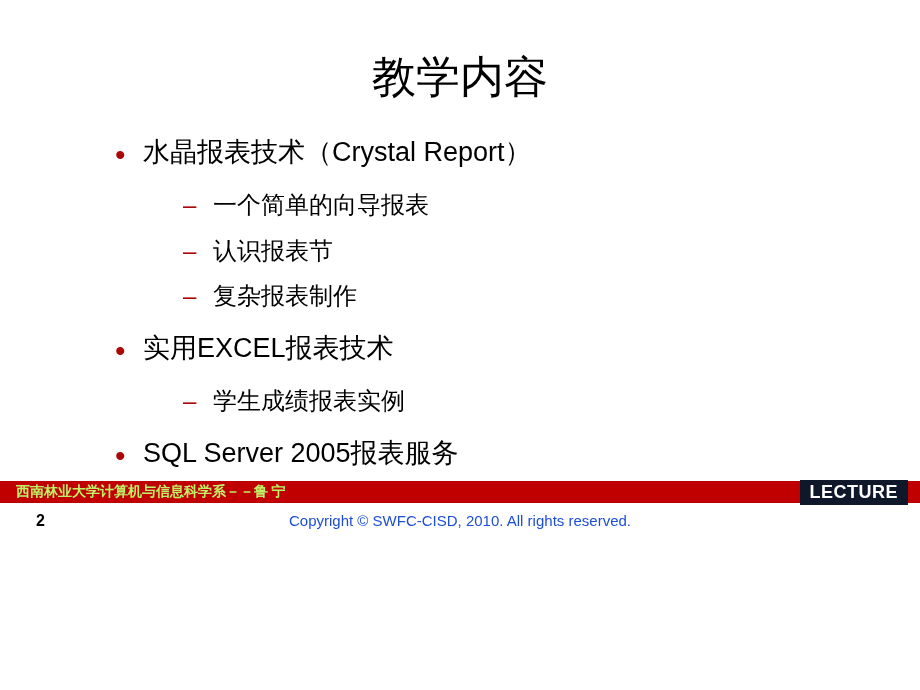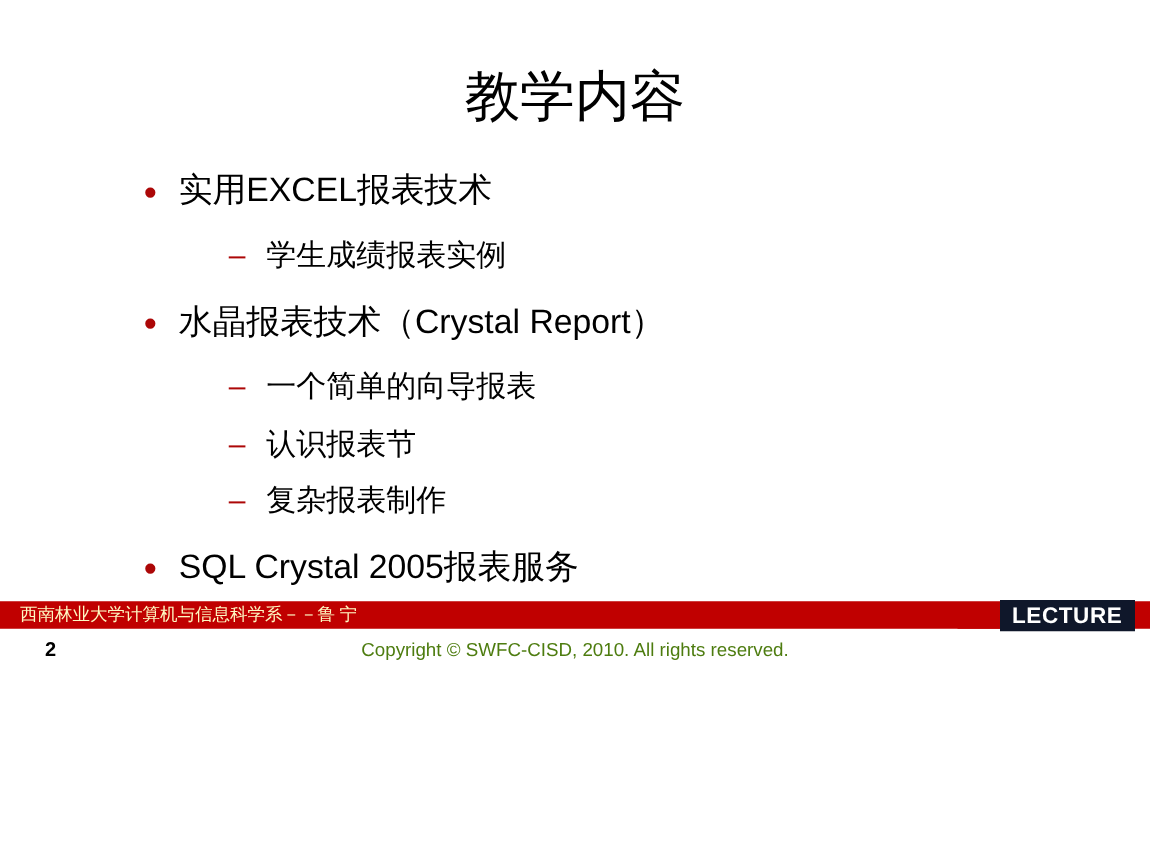--- a/index.html
+++ b/index.html
@@ -75,23 +75,23 @@
   .redbar {
     height: 22px;
     background: #c00000;
     display: flex;
     align-items: center;
     justify-content: space-between;
     padding: 0 10px 0 16px;
     position: relative;
   }
   .redbar-left {
-    color: #fef9c3;
+    color: #bef264;
     font-size: 14px;
-    font-weight: normal;
+    font-weight: bold;
     font-family: "SimSun", serif;
   }
   .lecture-box {
     position: absolute;
     right: 12px;
     bottom: -2px;
     background: #0f172a;
     color: #fff;
     font-size: 18px;
     font-weight: bold;
@@ -118,48 +118,48 @@
     font-weight: bold;
     margin-left: 36px;
   }
   .copyright {
     position: absolute;
     left: 0;
     right: 0;
     text-align: center;
     font-size: 15px;
     font-family: Arial, sans-serif;
-    color: #4d7c0f;
+    color: #1d4ed8;
   }
 </style>
 </head>
 <body>
 
 <div class="slide">
 
   <h1 class="title">教学内容</h1>
 
   <div class="content">
     <ul class="level1">
       <li>
-        <span>实用EXCEL报表技术</span>
-        <ul class="level2">
-          <li><span>学生成绩报表实例</span></li>
-        </ul>
-      </li>
-      <li>
         <span>水晶报表技术（Crystal Report）</span>
         <ul class="level2">
           <li><span>一个简单的向导报表</span></li>
           <li><span>认识报表节</span></li>
           <li><span>复杂报表制作</span></li>
         </ul>
       </li>
       <li>
-        <span>SQL Crystal 2005报表服务</span>
+        <span>实用EXCEL报表技术</span>
+        <ul class="level2">
+          <li><span>学生成绩报表实例</span></li>
+        </ul>
+      </li>
+      <li>
+        <span>SQL Server 2005报表服务</span>
       </li>
     </ul>
   </div>
 
   <div class="footer">
     <div class="redbar">
       <span class="redbar-left">西南林业大学计算机与信息科学系－－鲁  宁</span>
       <span class="lecture-accent"></span>
       <span class="lecture-box">LECTURE</span>
     </div>

